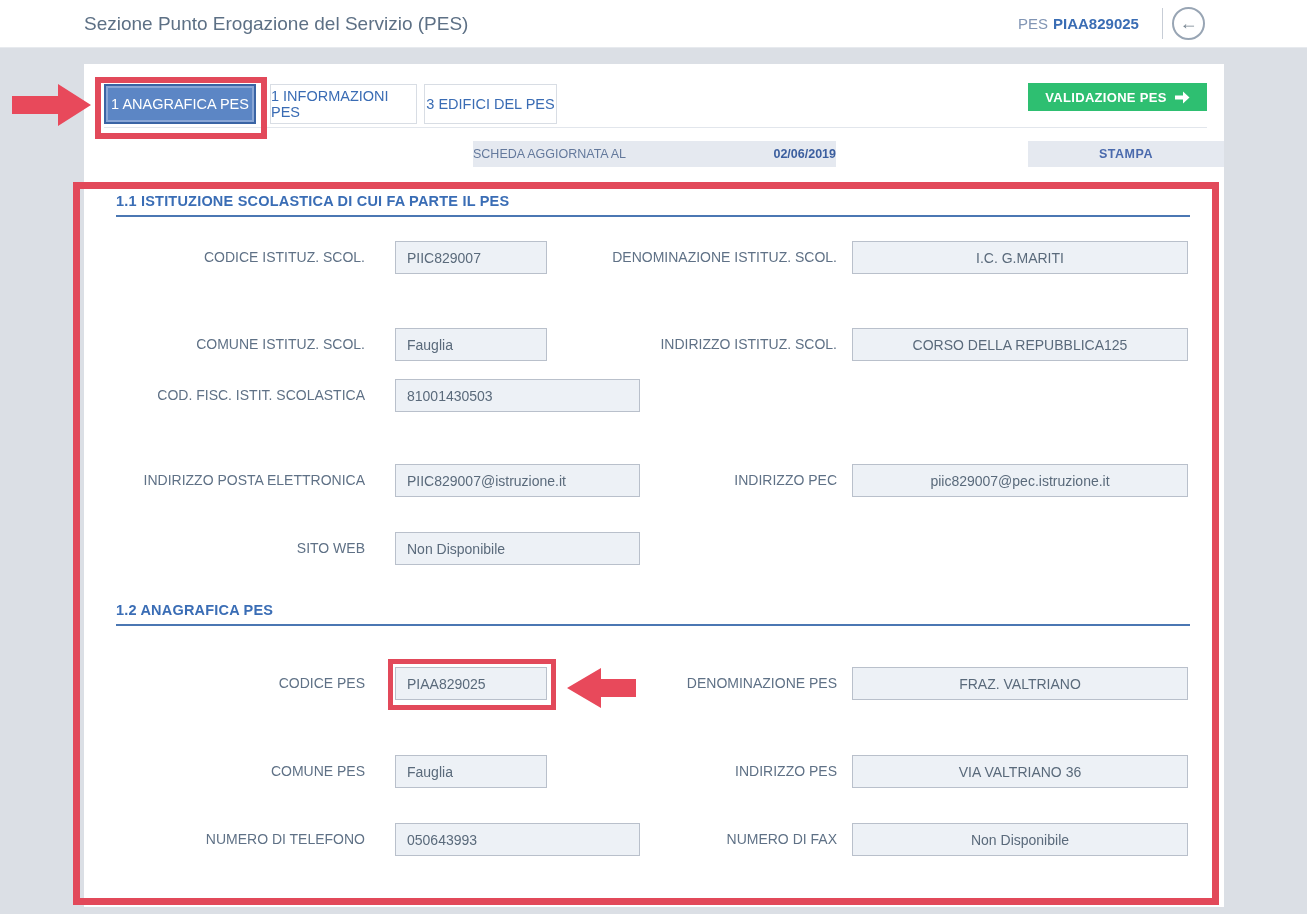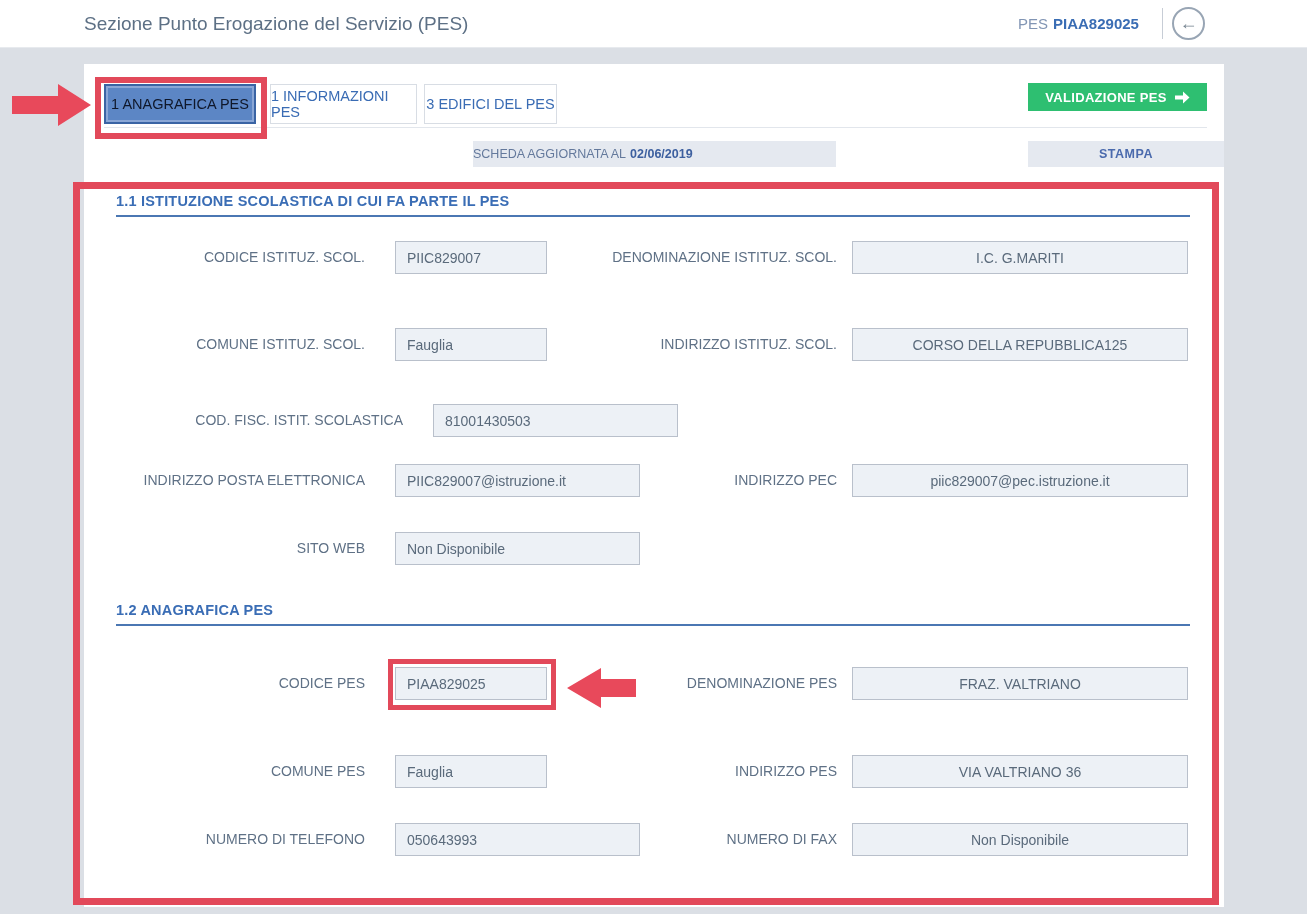--- a/index.html
+++ b/index.html
@@ -16,32 +16,32 @@
   .hdr-divider{position:absolute;left:1162px;top:8px;width:1px;height:31px;background:#c7cdd6;}
   .back-btn{position:absolute;left:1172px;top:7px;width:33px;height:33px;box-sizing:border-box;
     border:2px solid #98a5b4;border-radius:50%;color:#75838f;text-align:center;line-height:29px;font-size:18px;cursor:pointer;background:#fff;}
   
   .card{position:absolute;left:84px;top:64px;width:1140px;height:843px;background:#ffffff;}
   
   .tabline{position:absolute;left:20px;top:63px;width:1103px;height:1px;background:#e2e6ec;}
   .tab{position:absolute;top:20px;height:40px;box-sizing:border-box;font-size:14.5px;
     display:flex;align-items:center;justify-content:center;cursor:pointer;}
   .tab.inactive{background:#ffffff;border:1px solid #d8dde4;color:#3a6cb4;}
-  .tab.active{background:#5c86c5;border:2px solid #3a64a4;color:#0f172a;
+  .tab.active{background:#5c86c5;border:2px solid #3a64a4;color:#ffffff;
     box-shadow:inset 0 0 0 2px #8aa7d6;}
   .tab1{left:20px;width:152px;}
   .tab2{left:186px;width:147px;}
   .tab3{left:340px;width:133px;}
   
   .btn-validate{position:absolute;left:944px;top:19px;width:179px;height:28px;background:#2ebf71;border:none;
     color:#ffffff;font-weight:bold;font-size:13px;letter-spacing:.3px;display:flex;align-items:center;justify-content:center;cursor:pointer;
     font-family:"Liberation Sans", sans-serif;}
   .btn-validate svg{margin-left:8px;}
   .scheda-bar{position:absolute;left:389px;top:77px;width:363px;height:26px;background:#e5e9f0;
-    display:flex;align-items:center;justify-content:flex-start;font-size:12.5px;color:#64799c;}
+    display:flex;align-items:center;justify-content:space-between;font-size:12.5px;color:#64799c;}
   .scheda-bar b{color:#3c5f9f;margin-left:4px;}
   .btn-stampa{position:absolute;left:944px;top:77px;width:196px;height:26px;background:#e5e9f0;border:none;
     color:#4a6aad;font-weight:bold;font-size:12.5px;letter-spacing:.5px;cursor:pointer;
     font-family:Liberation Sans, sans-serif;}
   
   .sec-title{position:absolute;left:32px;font-size:14.5px;font-weight:bold;color:#3a6db5;letter-spacing:.2px;}
   .sec-underline{position:absolute;left:32px;width:1074px;height:2px;background:#4b77b3;}
   
   .frow{position:absolute;left:0;width:1140px;height:33px;}
   .flabel{position:absolute;top:0;height:33px;line-height:33px;font-size:14px;color:#5f7186;text-align:right;white-space:nowrap;}
@@ -107,21 +107,21 @@
     <input class="finput inR" readonly="" value="I.C. G.MARITI" style="">
   </div>
 
   <div class="frow" style="top:264px;">
     <div class="flabel lblL">COMUNE ISTITUZ. SCOL.</div>
     <input class="finput inL w-sm" readonly="" value="Fauglia" style="">
     <div class="flabel lblR">INDIRIZZO ISTITUZ. SCOL.</div>
     <input class="finput inR" readonly="" value="CORSO DELLA REPUBBLICA125" style="">
   </div>
 
-  <div class="frow" style="top:340px;margin-left:38px;">
+  <div class="frow" style="top:315px;">
     <div class="flabel lblL">COD. FISC. ISTIT. SCOLASTICA</div>
     <input class="finput inL w-md" readonly="" value="81001430503" style="">
   </div>
 
   <div class="frow" style="top:400px;">
     <div class="flabel lblL">INDIRIZZO POSTA ELETTRONICA</div>
     <input class="finput inL w-md" readonly="" value="PIIC829007@istruzione.it" style="">
     <div class="flabel lblR">INDIRIZZO PEC</div>
     <input class="finput inR" readonly="" value="piic829007@pec.istruzione.it" style="">
   </div>

